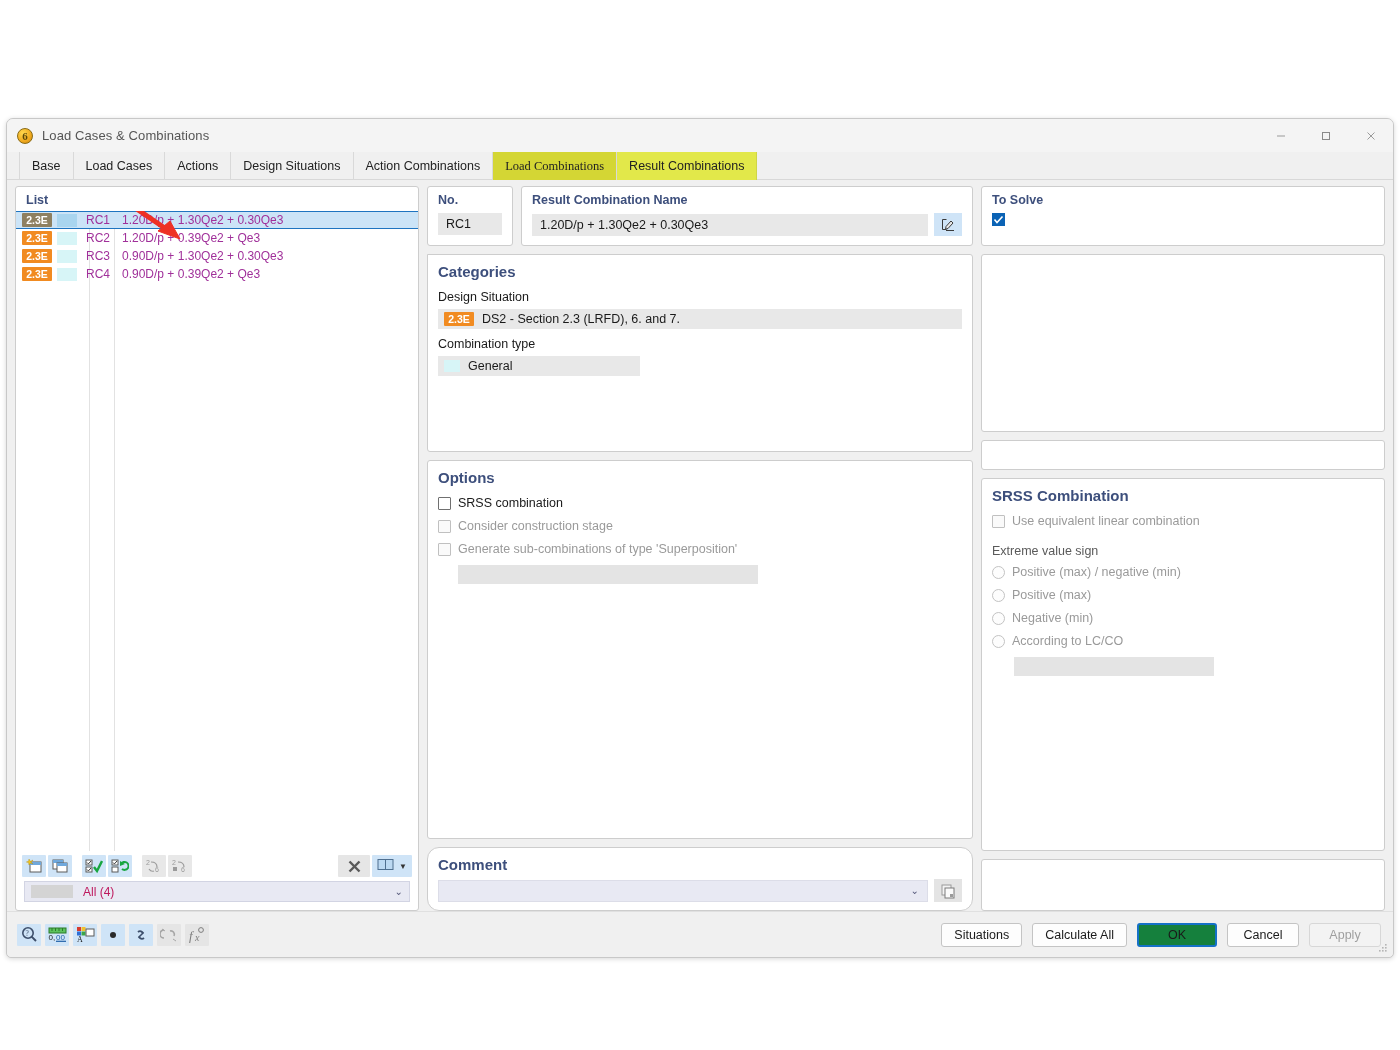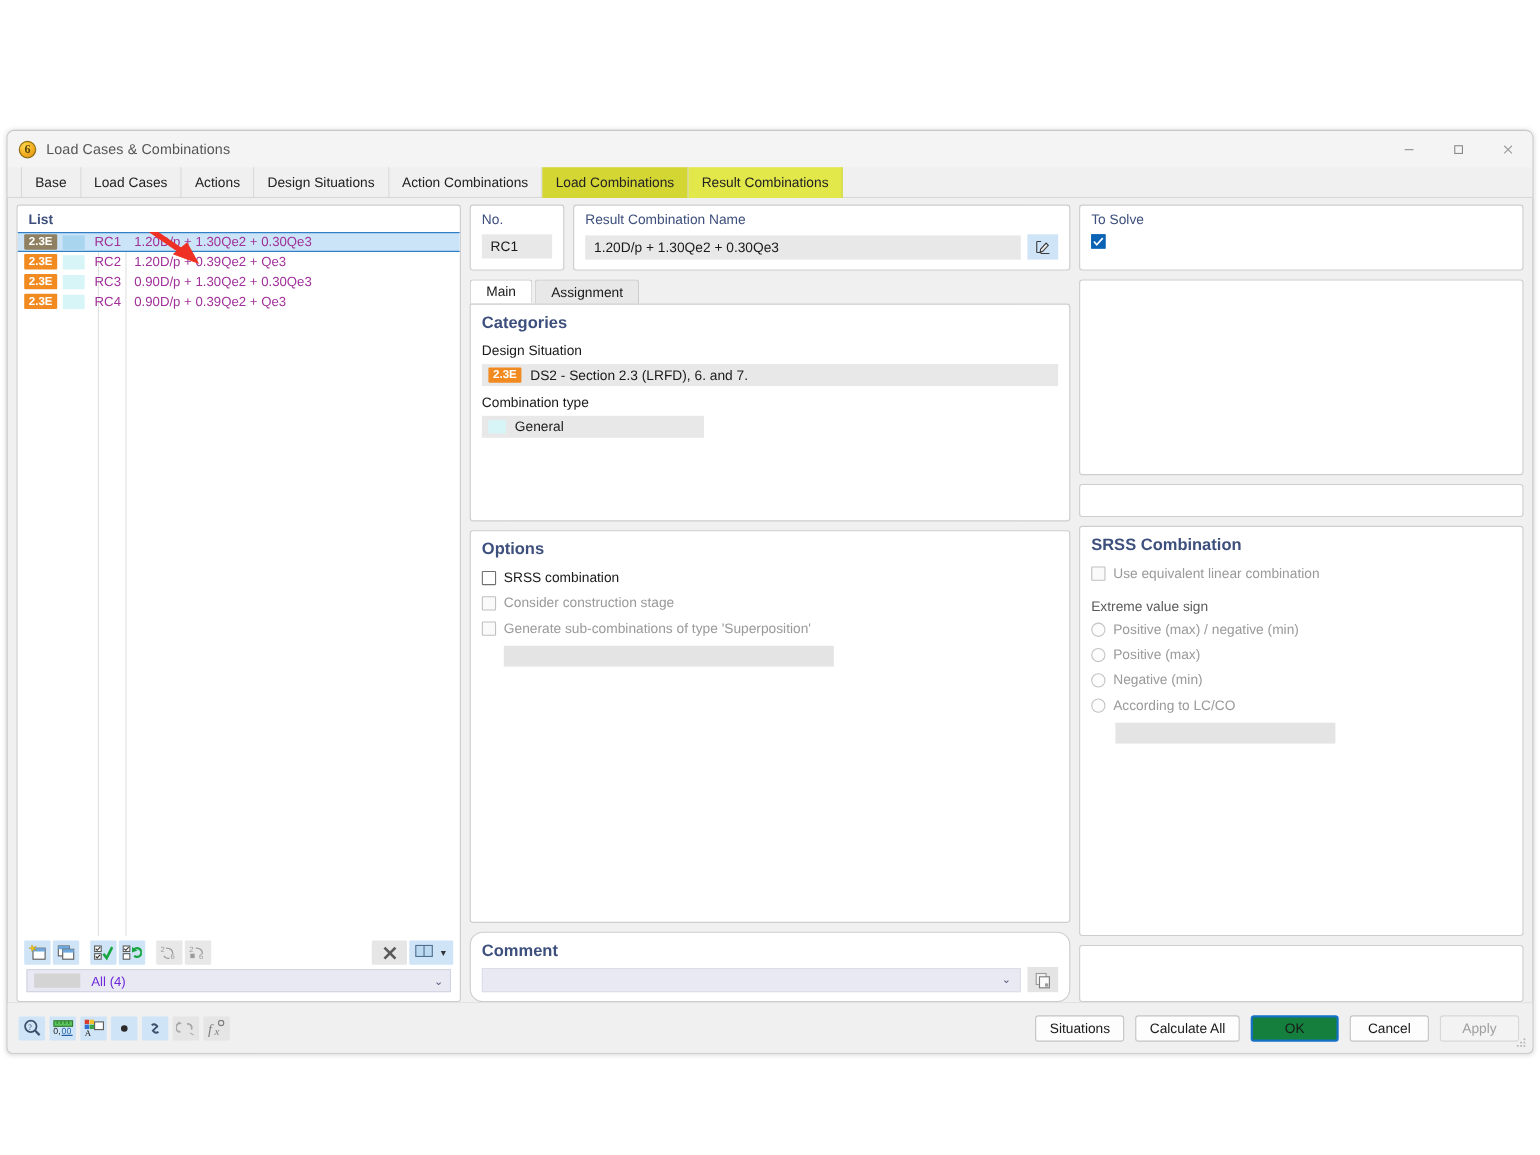--- a/index.html
+++ b/index.html
@@ -73,21 +73,21 @@
   }
   .tab {
     display: flex; align-items: center; padding: 0 12px;
     font-size: 12.5px; color: #222;
     border-right: 1px solid #d9d9d9;
     background: transparent;
     position: relative; z-index: 2;
     white-space: nowrap;
   }
   .tab:first-child { border-left: 1px solid #d9d9d9; }
-  .tab.hl-olive { background: #d4d634; }
+  .tab.hl-olive { background: #d4d634; font-family: Liberation Serif, serif; }
   .tab.hl-yellow { background: #e2e84a; border-right: 1px solid #cfd646; }
 
   
   #body {
     flex: 1 1 auto; display: flex; padding: 6px 8px 0 8px; gap: 8px;
     min-height: 0;
   }
 
   
   #left-panel {
@@ -160,31 +160,31 @@
   .tb-split .arrow { padding: 0 5px 0 2px; font-size: 8px; color:#333; }
 
   
   #filter-combo {
     flex: 0 0 auto; margin: 0 8px 8px 8px; height: 21px;
     background: #e8e9f3; border: 1px solid #d2d4e3;
     display: flex; align-items: center; padding: 0 6px;
     font-size: 12px;
   }
   #filter-swatch { width: 42px; height: 13px; background: #d4d4d4; margin-right: 10px; }
-  #filter-label { flex: 1 1 auto; color: #6d28d9; }
+  #filter-label { flex: 1 1 auto; color: #be185d; }
   #filter-chev { color: #55597a; font-size: 10px; }
 
   
   #right-side { flex: 1 1 auto; display: flex; flex-direction: column; min-width: 0; min-height: 0; }
   #top-fields { display: flex; gap: 8px; flex: 0 0 auto; }
   .group-box {
     background: #ffffff; border: 1px solid #cdcdcd; border-radius: 3px;
     padding: 6px 10px 9px 10px;
   }
-  .group-title { font-size: 12.5px; font-weight: normal; color: #3d4f7c; margin-bottom: 6px; }
+  .group-title { font-size: 12.5px; font-weight: bold; color: #3d4f7c; margin-bottom: 6px; }
   .field-ro {
     background: #e8e8e8; height: 22px; display: flex; align-items: center;
     padding: 0 8px; font-size: 12.5px; color: #1a1a1a;
   }
   #no-box { width: 86px; flex: 0 0 auto; }
   #name-box { flex: 1 1 auto; min-width: 0; }
   #name-row { display: flex; gap: 6px; align-items: center; }
   #name-field { flex: 1 1 auto; }
   .icon-btn {
     width: 28px; height: 23px; background: #cfe4f7; flex: 0 0 auto;
@@ -471,24 +471,20 @@
             <svg width="11" height="11" viewBox="0 0 11 11">
               <path d="M1.5 5.5 L4 8.5 L9.5 2.5" stroke="#ffffff" fill="none" stroke-width="1.6"></path>
             </svg>
           </div>
         </div>
       </div>
 
       <div id="content-split">
 
         <div id="main-col">
-          <div id="inner-tabs">
-            <div class="itab active">Main</div>
-            <div class="itab">Assignment</div>
-          </div>
 
           <div class="panel" style="height:198px;">
             <div class="section-title">Categories</div>
             <div class="sub-label">Design Situation</div>
             <div class="value-strip">
               <span class="badge">2.3E</span>
               <span>DS2 - Section 2.3 (LRFD), 6. and 7.</span>
             </div>
             <div class="sub-label">Combination type</div>
             <div class="value-strip" style="width:202px;">

